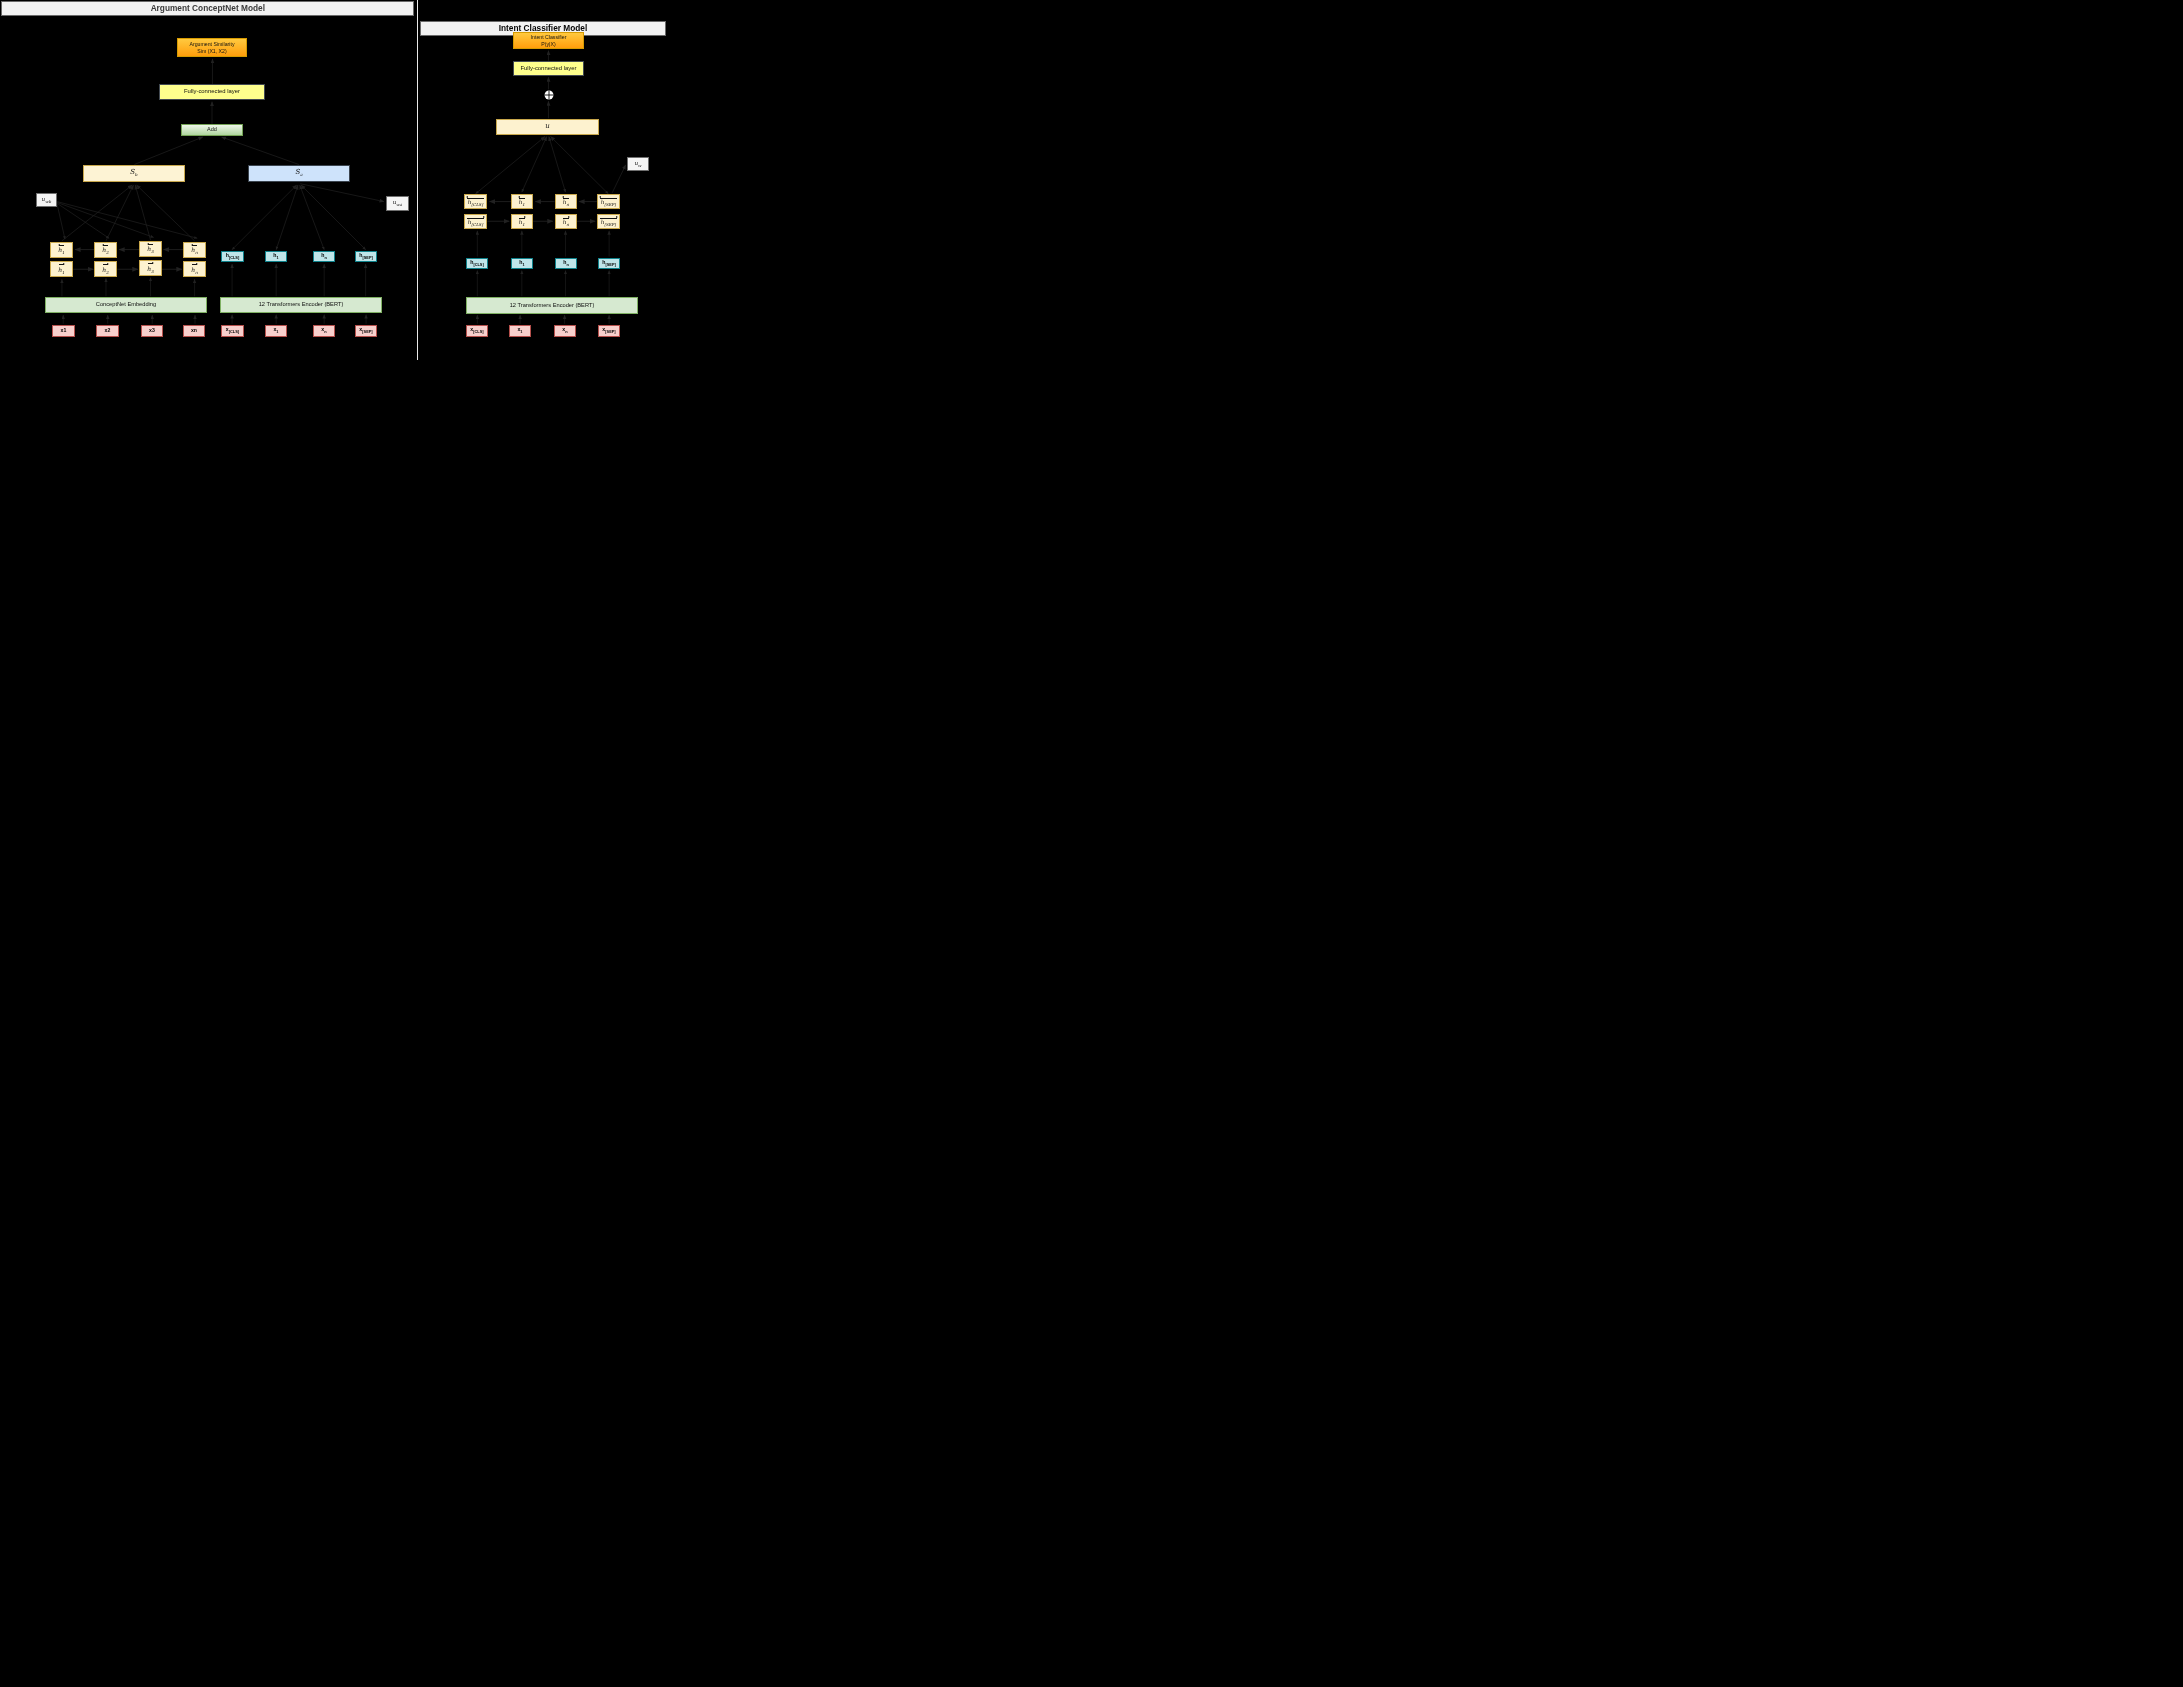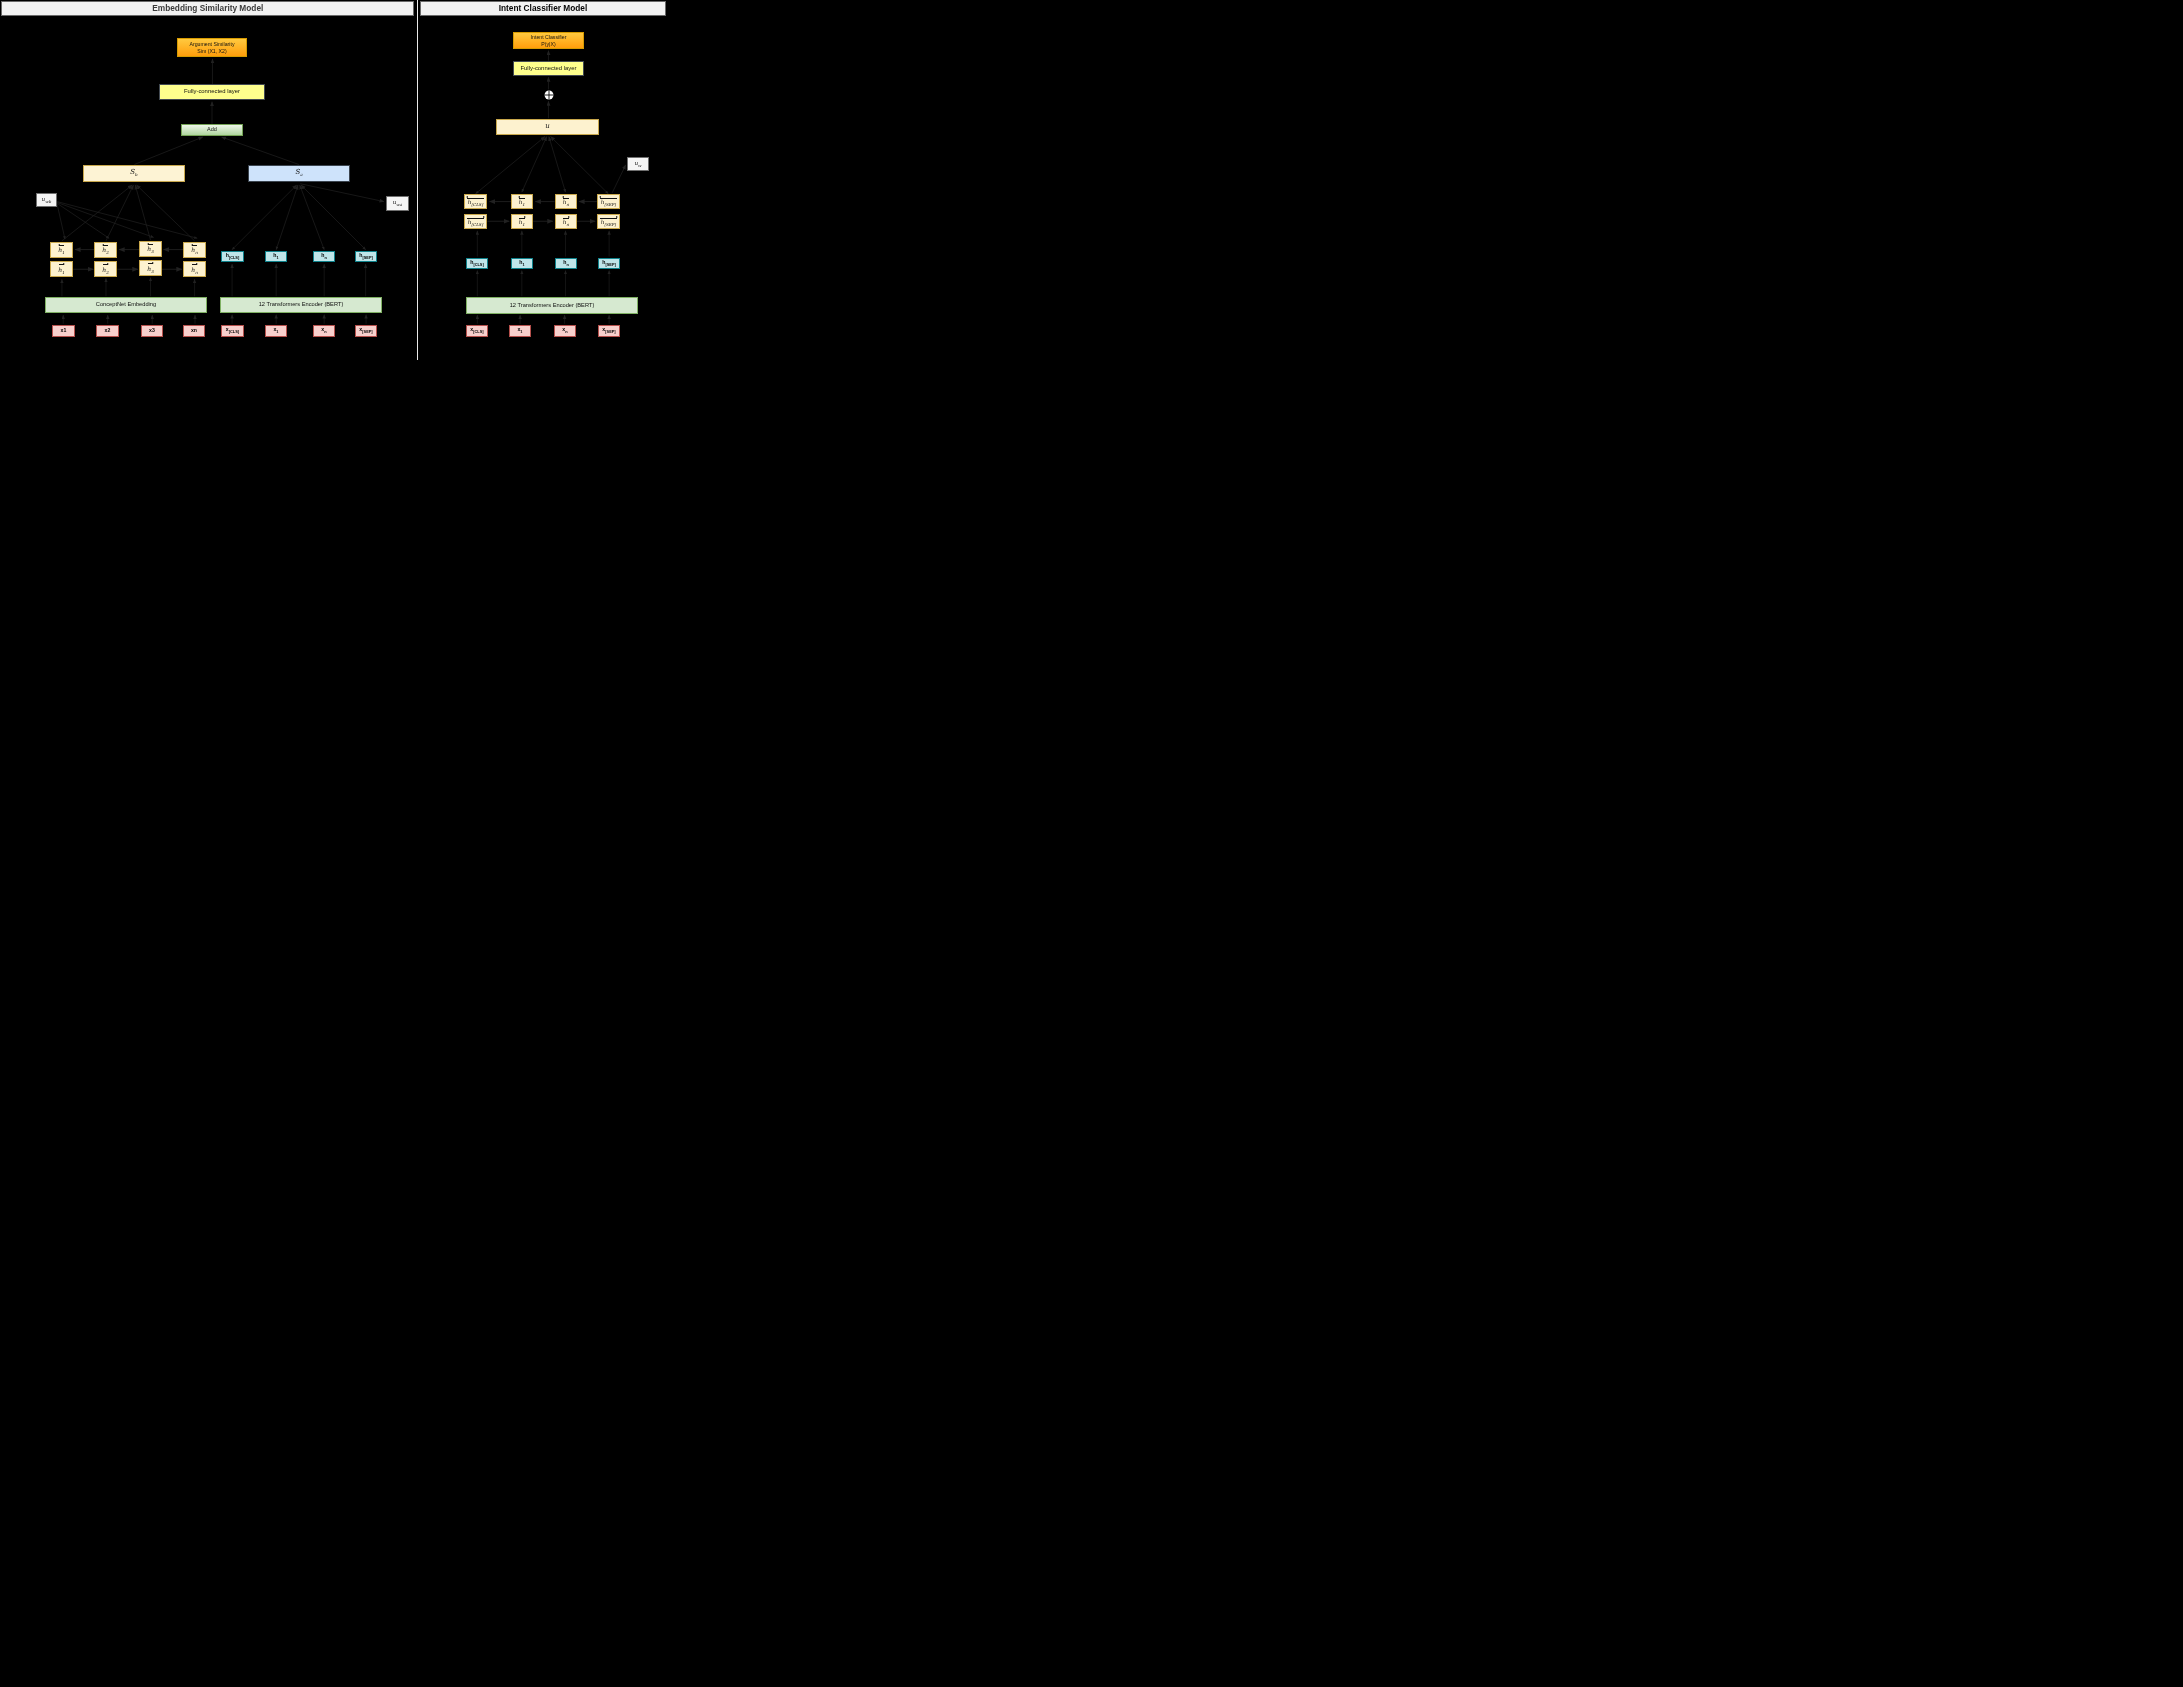--- a/index.html
+++ b/index.html
@@ -3,21 +3,21 @@
 <meta charset="utf-8">
 <style>
   html,body{margin:0;padding:0;background:#000;}
   .stage{position:relative;width:685px;height:360px;background:#000;overflow:hidden;
          font-family:"Liberation Sans",sans-serif;}
   .box{position:absolute;box-sizing:border-box;display:flex;align-items:center;
        justify-content:center;text-align:center;line-height:1.3;}
   
   .titlebar{background:#f2f2f2;border:0.9px solid #6a6a6a;font-weight:bold;font-size:8.3px;}
   .titlebar.left-t{color:#3b3b3b;}
-  .titlebar.right-t{color:#060606;}
+  .titlebar.right-t{color:#060606;margin-top:20px;}
   
   .orange{background:linear-gradient(180deg,#ffc93f 0%,#ff9e0c 100%);
           border:0.9px solid #d79b00;font-size:5.2px;color:#101010;}
   .yellow{background:#feff8d;border:0.9px solid #434a52;font-size:5.9px;color:#101010;}
   .addbox{background:linear-gradient(180deg,#eef6ea 0%,#b0d69f 100%);
           border:0.9px solid #74a355;font-size:5.5px;color:#101010;}
   .green{background:#d6e9d0;border:0.9px solid #7fb163;font-size:5.7px;color:#101010;}
   .creamL{background:#fdf3d4;border:1.1px solid #c9a84c;}
   .bluebox{background:#cee3fb;border:1.1px solid #3b444e;}
   .graybox{background:#f5f5f5;border:1.1px solid #6f6f6f;}
@@ -148,21 +148,21 @@
       <line x1="1093" y1="742" x2="1093" y2="722" marker-end="url(#ah)"></line>
       <line x1="1191" y1="742" x2="1191" y2="722" marker-end="url(#ah)"></line>
       <line x1="1293" y1="742" x2="1293" y2="722" marker-end="url(#ah)"></line>
       <line x1="1395" y1="742" x2="1395" y2="722" marker-end="url(#ah)"></line>
     </g>
   </svg>
 
   <div class="divider"></div>
 
   <div class="box titlebar left-t" style="left:1.3px;top:0.9px;width:413px;height:15.3px">
-    <span>Embedding Similarity Model</span>
+    <span>Argument ConceptNet Model</span>
   </div>
 
   <div class="box orange" style="left:177px;top:38px;width:70px;height:19px">
     <div>
       <div>Argument Similarity</div>
       <div>Sim (X1, X2)</div>
     </div>
   </div>
 
   <div class="box yellow" style="left:159px;top:84px;width:106px;height:15.7px">

